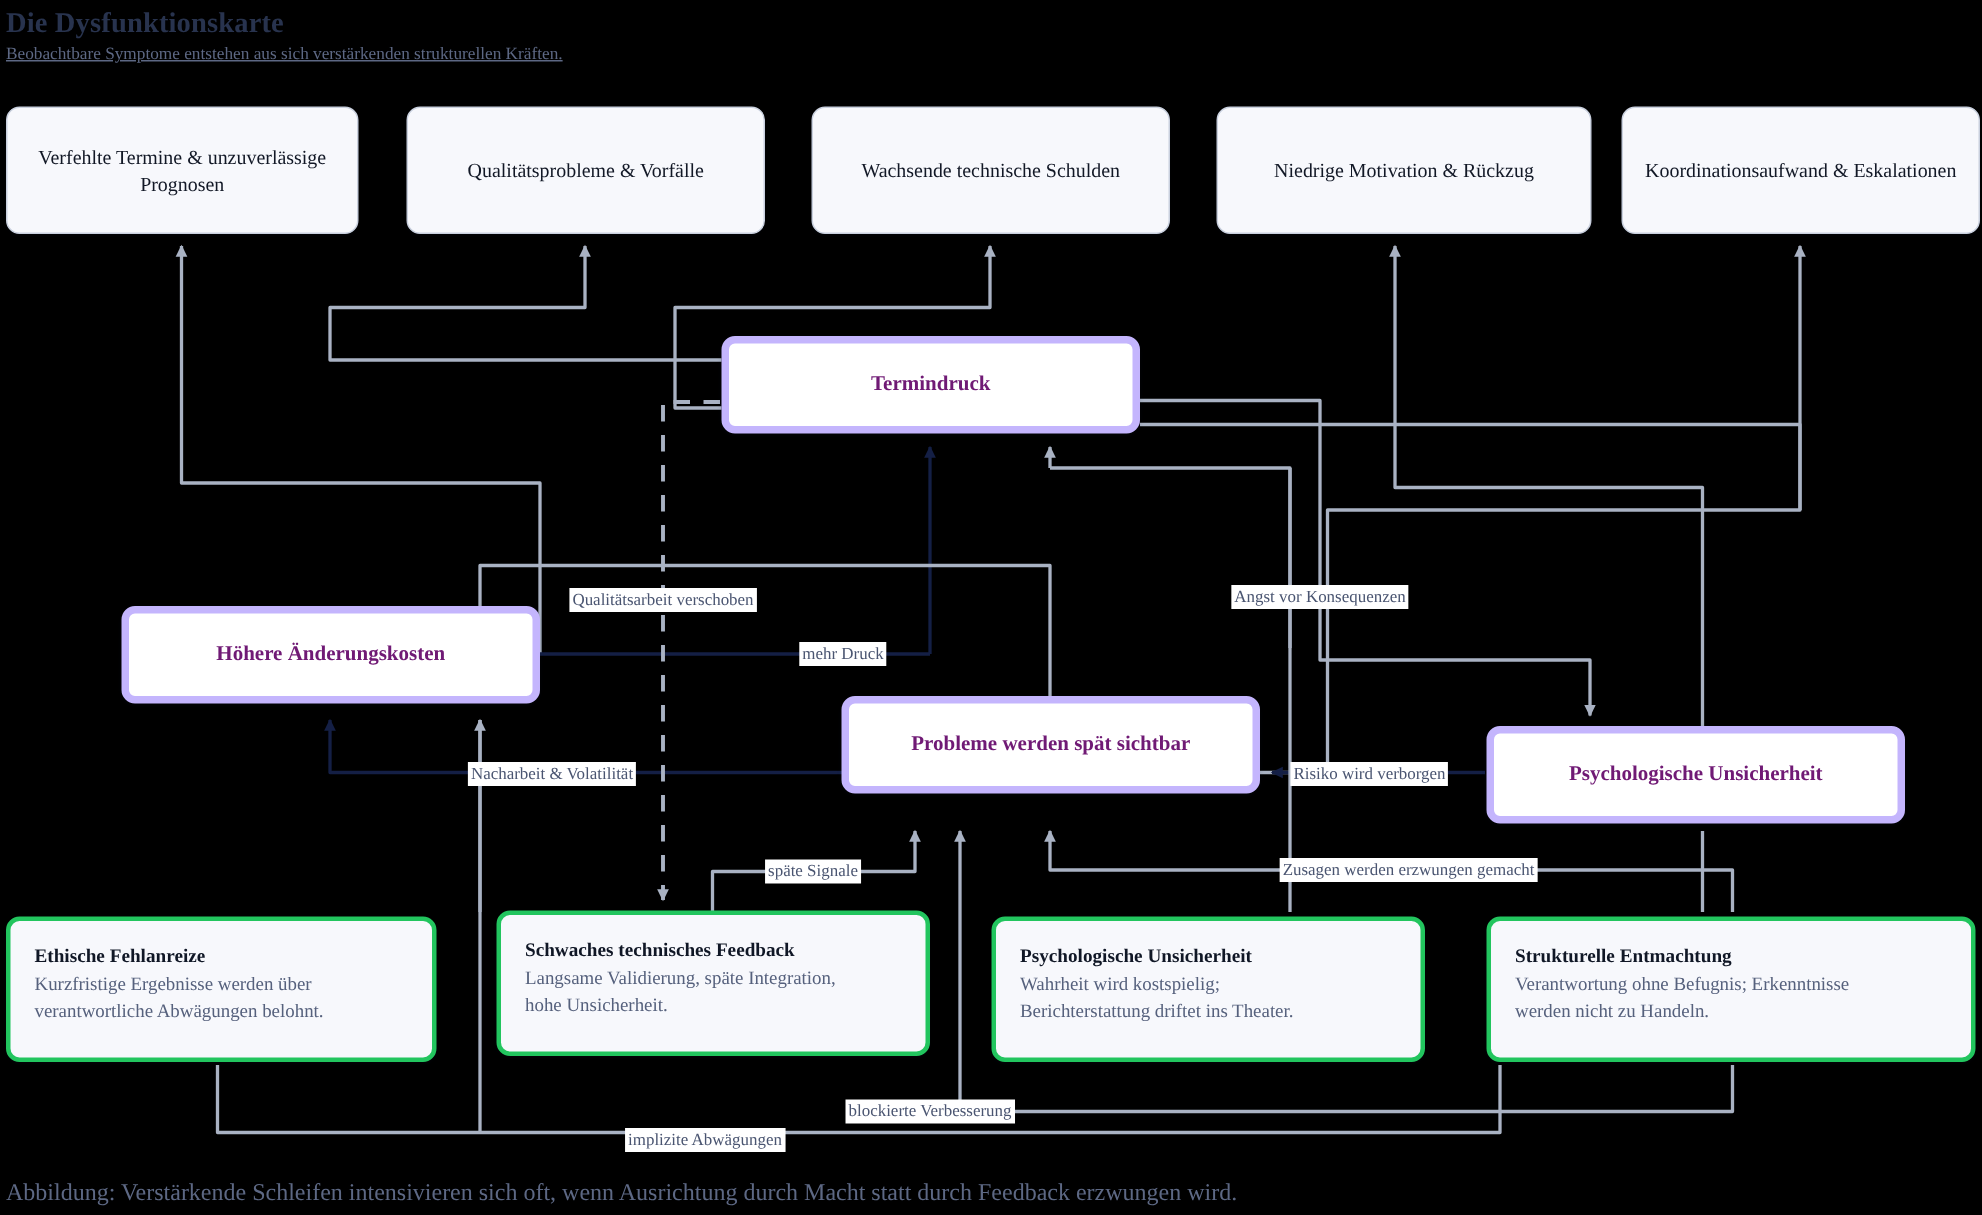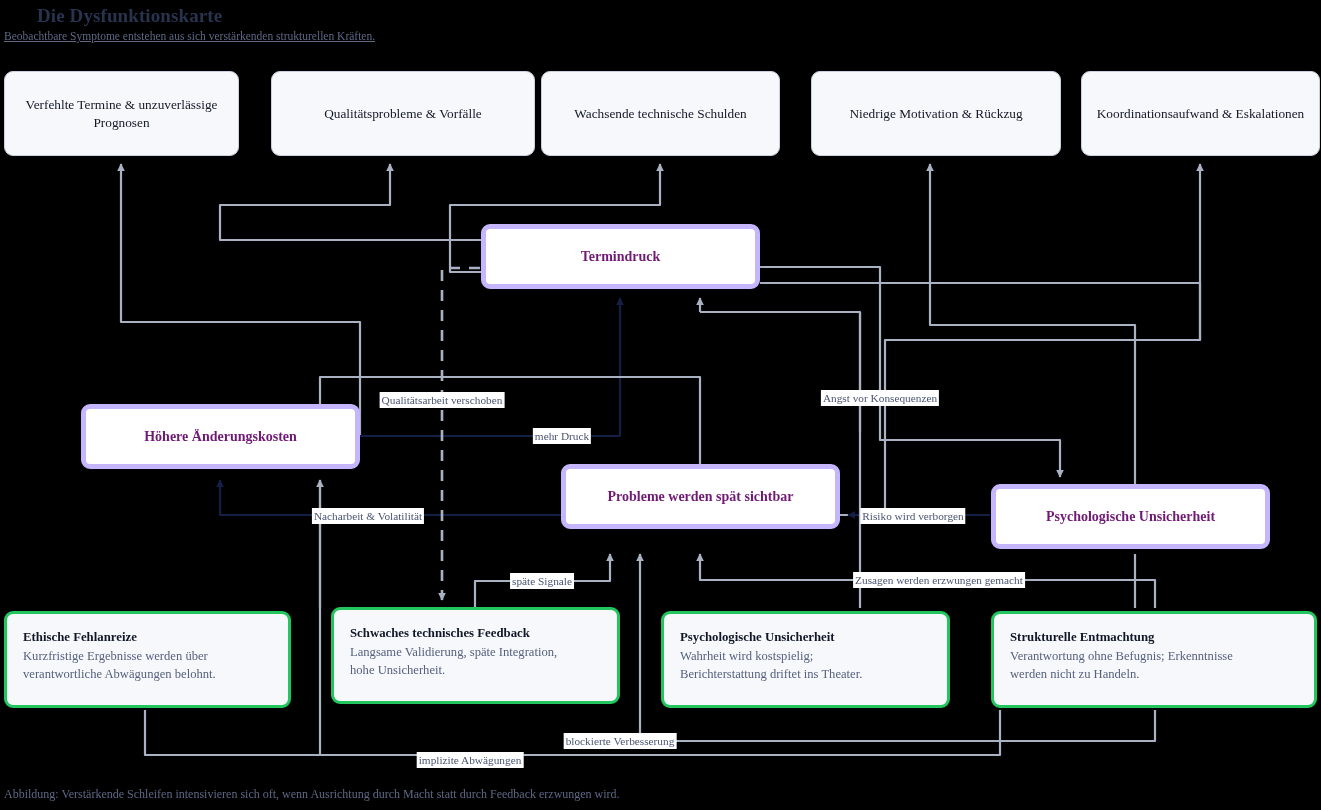--- a/index.html
+++ b/index.html
@@ -24,39 +24,38 @@
     width: 900px;
   }
   #title {
     font-family: "Liberation Serif", "DejaVu Serif", serif;
     font-size: 19px;
     font-weight: bold;
     color: #28334e;
     line-height: 24px;
     letter-spacing: 0.1px;
     white-space: nowrap;
-    margin-left: 33px;
   }
   #subtitle {
     font-family: "Liberation Serif", "DejaVu Serif", serif;
     font-size: 11.5px;
     font-weight: normal;
     color: #5d6884;
     line-height: 16px;
     white-space: nowrap;
     text-decoration: underline;
   }
 
   
   #caption {
     position: absolute;
     left: 4px;
     top: 787px;
     font-family: "Liberation Serif", "DejaVu Serif", serif;
-    font-size: 12px;
+    font-size: 16px;
     color: #5d6884;
     white-space: nowrap;
   }
 
   
   #edges {
     position: absolute;
     left: 0;
     top: 0;
     width: 1321px;
@@ -212,21 +211,21 @@
 
     <path class="edge-gray" d="M1000,710 L1000,755 L145,755 L145,710"></path>
     <path class="edge-gray" d="M320,755 L320,480"></path>
 
   </svg>
 
   <div class="node node-symptom" style="left:4px; top:71px; width:235px; height:85px;">
     <span>Verfehlte Termine &amp; unzuverlässige Prognosen</span>
   </div>
 
-  <div class="node node-symptom" style="left:271px; top:71px; width:264px; height:85px;">
+  <div class="node node-symptom" style="left:271px; top:71px; width:239px; height:85px;">
     <span>Qualitätsprobleme &amp; Vorfälle</span>
   </div>
 
   <div class="node node-symptom" style="left:541px; top:71px; width:239px; height:85px;">
     <span>Wachsende technische Schulden</span>
   </div>
 
   <div class="node node-symptom" style="left:811px; top:71px; width:250px; height:85px;">
     <span>Niedrige Motivation &amp; Rückzug</span>
   </div>

